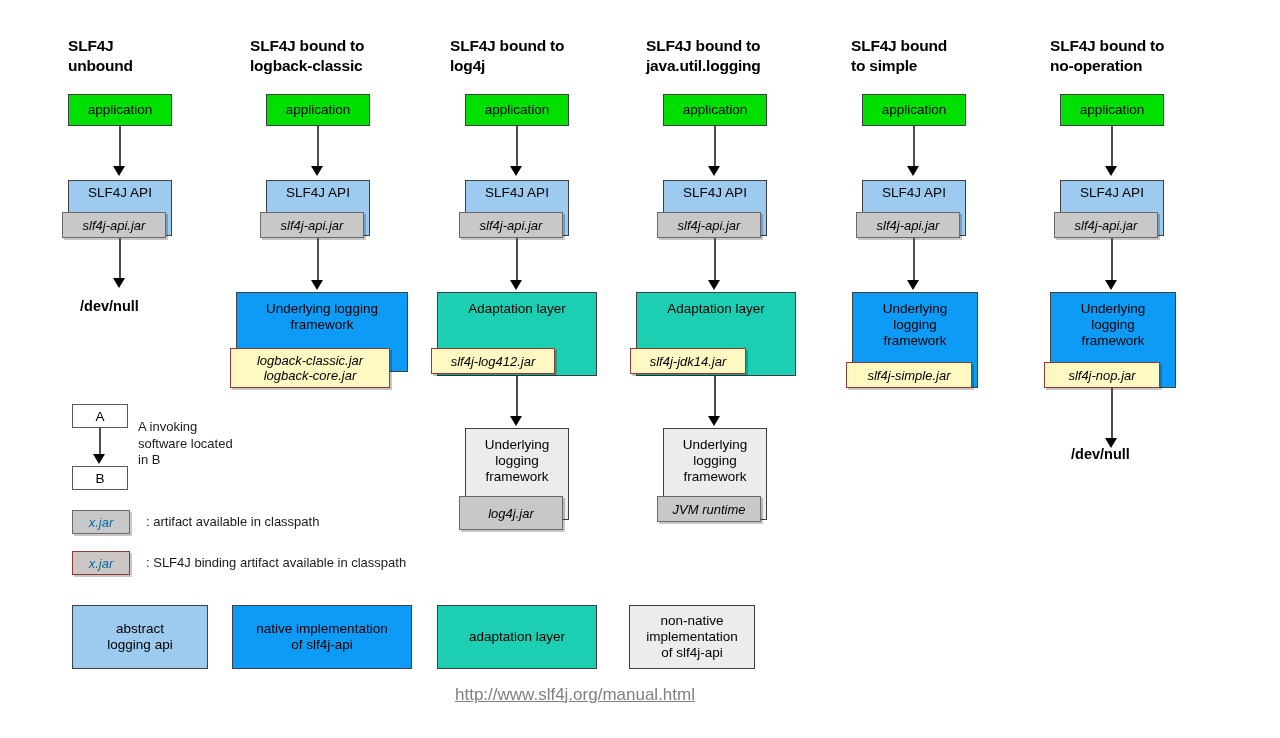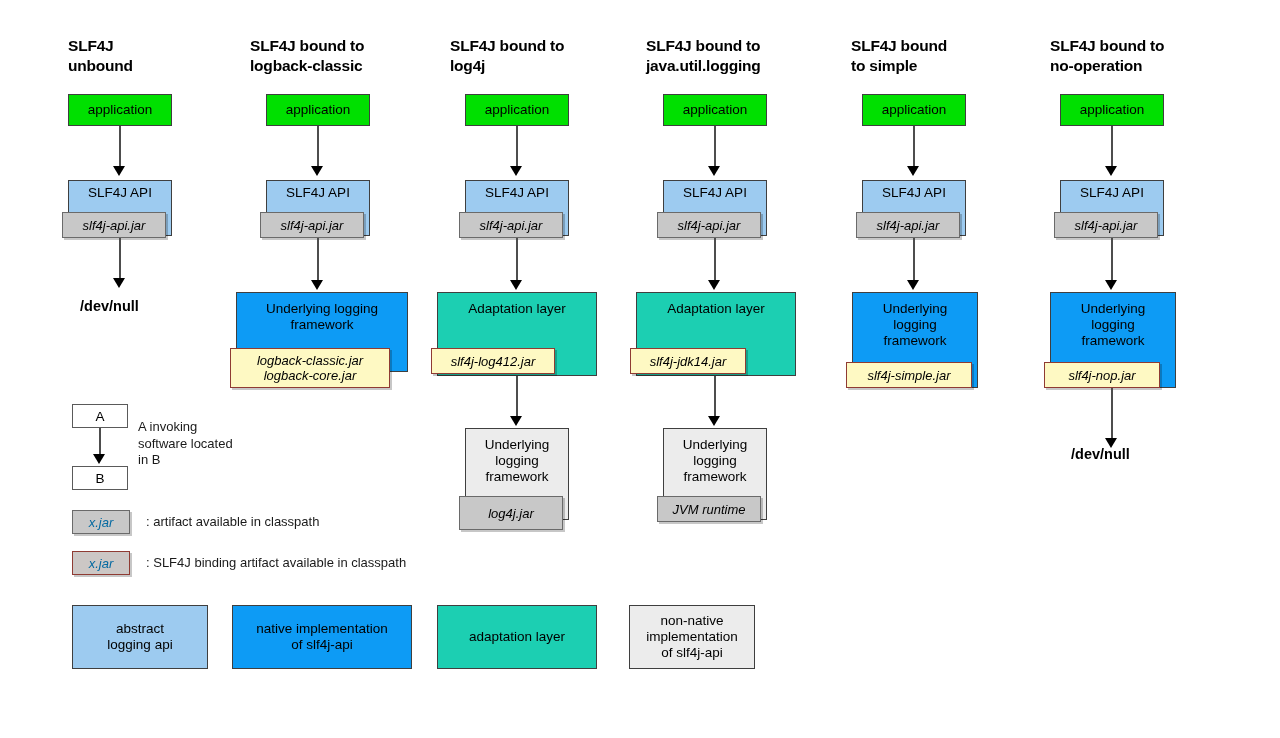--- a/index.html
+++ b/index.html
@@ -351,14 +351,15 @@
   </div>
   <div class="keybox teal" style="left:437px; top:605px; width:160px; height:64px;">
     <span>adaptation layer</span>
   </div>
   <div class="keybox lgray" style="left:629px; top:605px; width:126px; height:64px;">
     <span>non-native
 implementation
 of slf4j-api</span>
   </div>
 
+  <a class="footer-url" href="#" style="left:455px; top:685px;">http://www.slf4j.org/manual.html</a>
 
 </div>
 
 </body></html>

